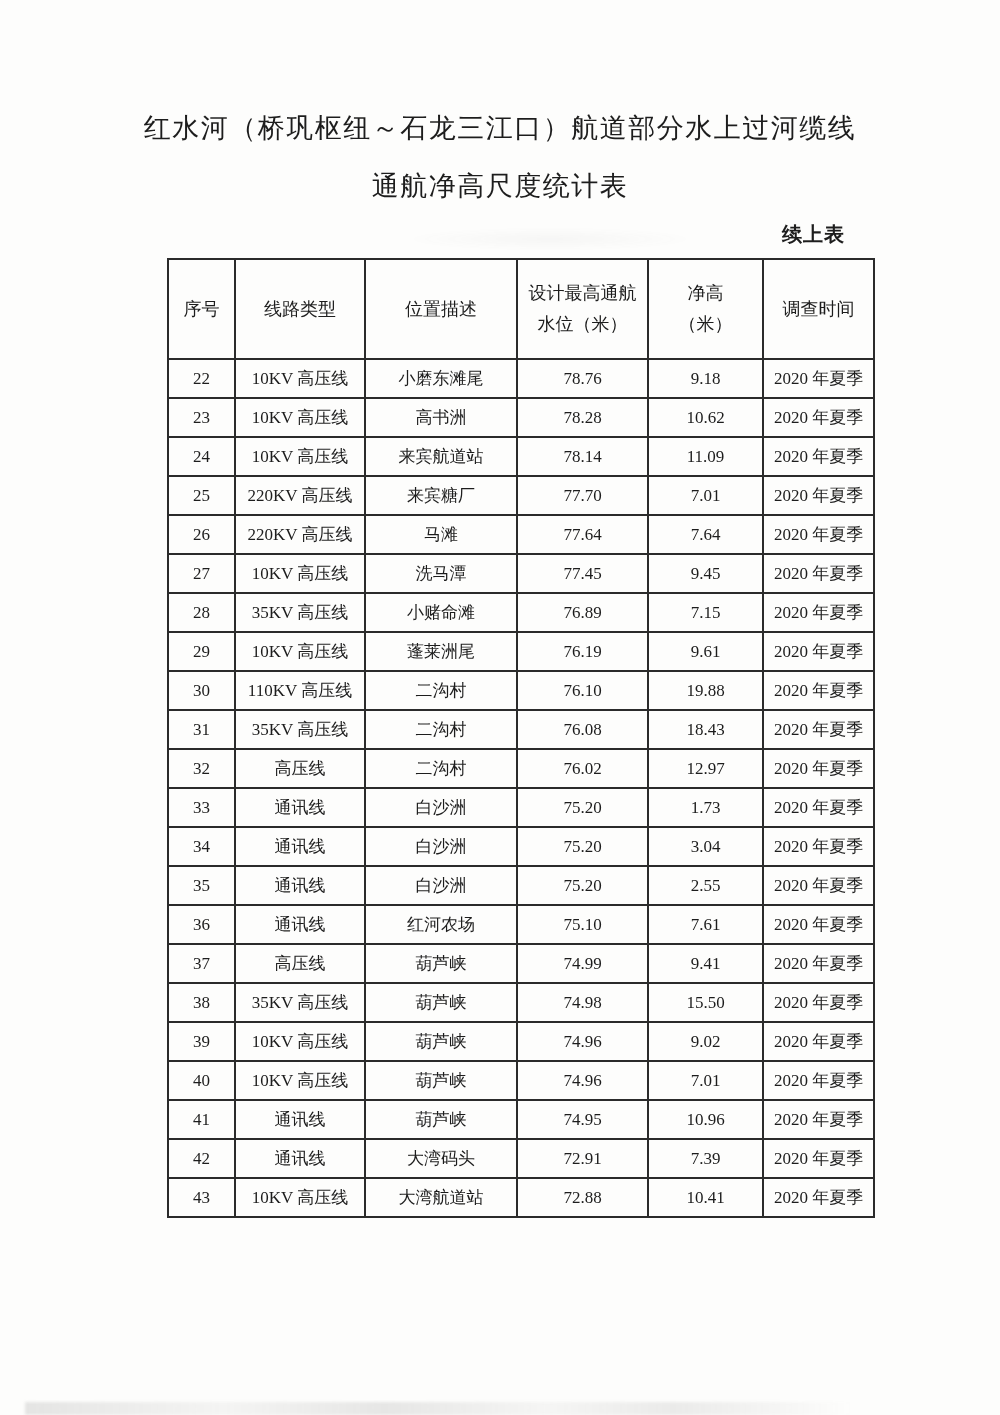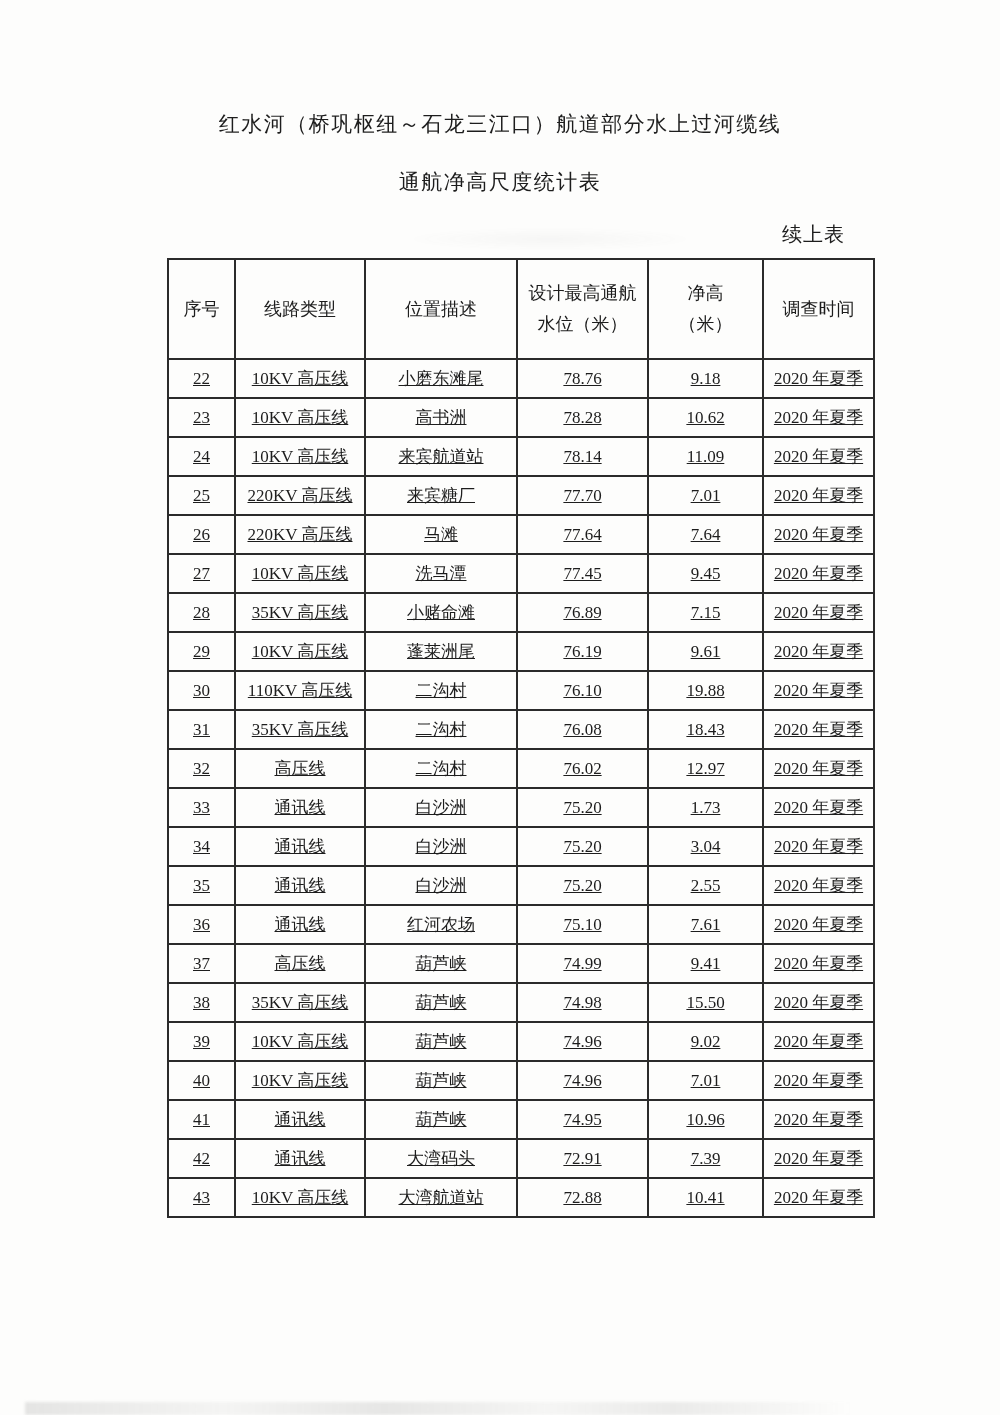--- a/index.html
+++ b/index.html
@@ -8,30 +8,31 @@
     position:relative;
     width:1000px;height:1415px;
     background:#fdfdfc;
     overflow:hidden;
     font-family:"Liberation Serif","DejaVu Serif",serif;
     color:#1d1d1d;
   }
   .title{
     position:absolute;left:0;width:1000px;
     text-align:center;
-    font-size:21px;
+    font-size:27px;
     letter-spacing:1.5px;
     white-space:nowrap;
   }
   .title-1{top:110px;}
   .title-2{top:168px;text-align:center;}
   .cont-label{
     position:absolute;top:221px;right:155px;
     font-size:20px;
     letter-spacing:1px;
+    font-weight:bold;
   }
   .tbl{
     position:absolute;left:167px;top:258px;
     width:670px;
     border-collapse:collapse;
     table-layout:fixed;
   }
   .tbl th,.tbl td{
     border:2px solid #2b2b2b;
     text-align:center;
@@ -39,21 +40,21 @@
     padding:0 2px;
     overflow:hidden;
   }
   .tbl th{
     font-weight:normal;
     font-size:18px;
     line-height:1.7;
     white-space:pre-line;
   }
   .tbl thead tr{height:100px;}
-  .tbl tbody tr{height:39px;text-decoration:underline;}
+  .tbl tbody tr{height:39px;}
   .tbl td{font-size:17px;}
   .col-0{width:61px;border-radius:27px;}
   .col-1{width:124px;}
   .col-2{width:146px;margin-left:31px;}
   .col-3{width:125px;}
   .col-4{width:109px;}
   .col-5{width:105px;}
   .note{
     position:absolute;left:143px;top:1230px;width:714px;
     font-size:18.5px;

